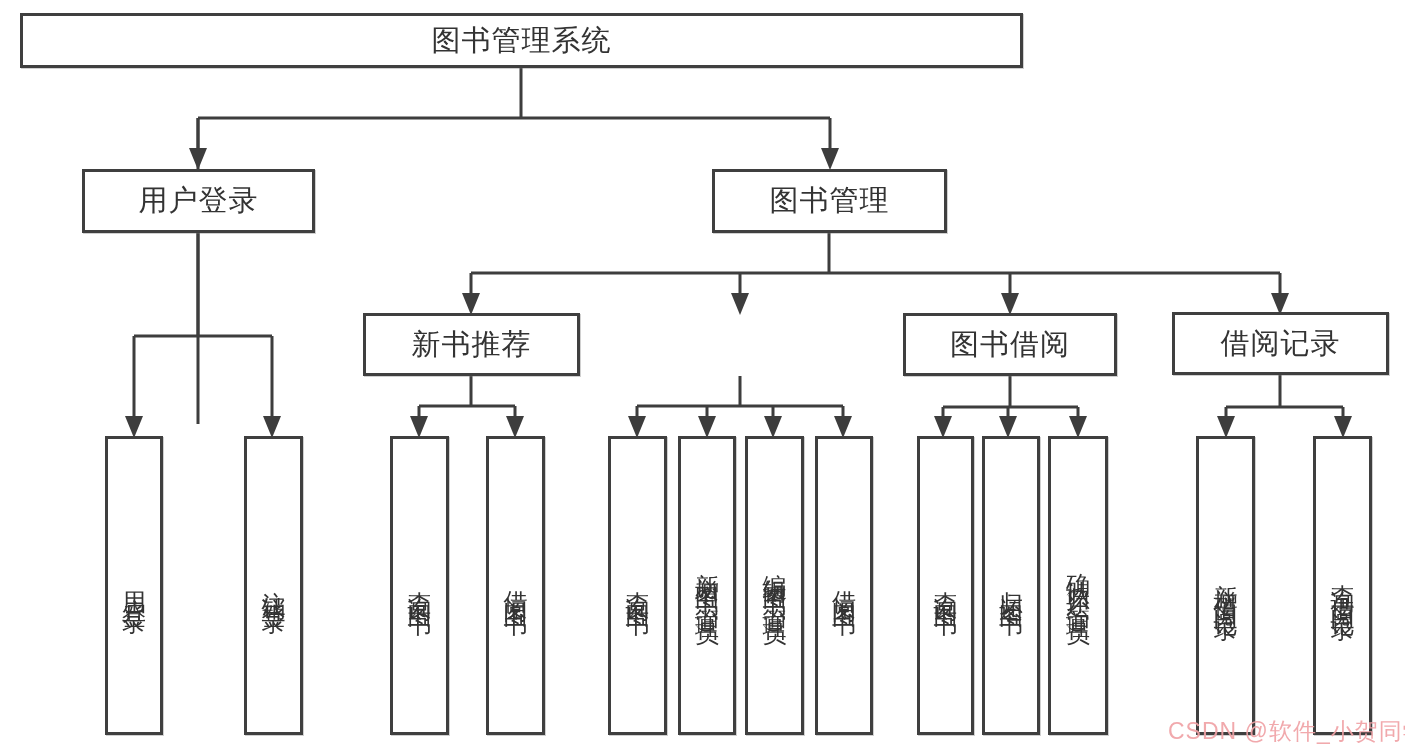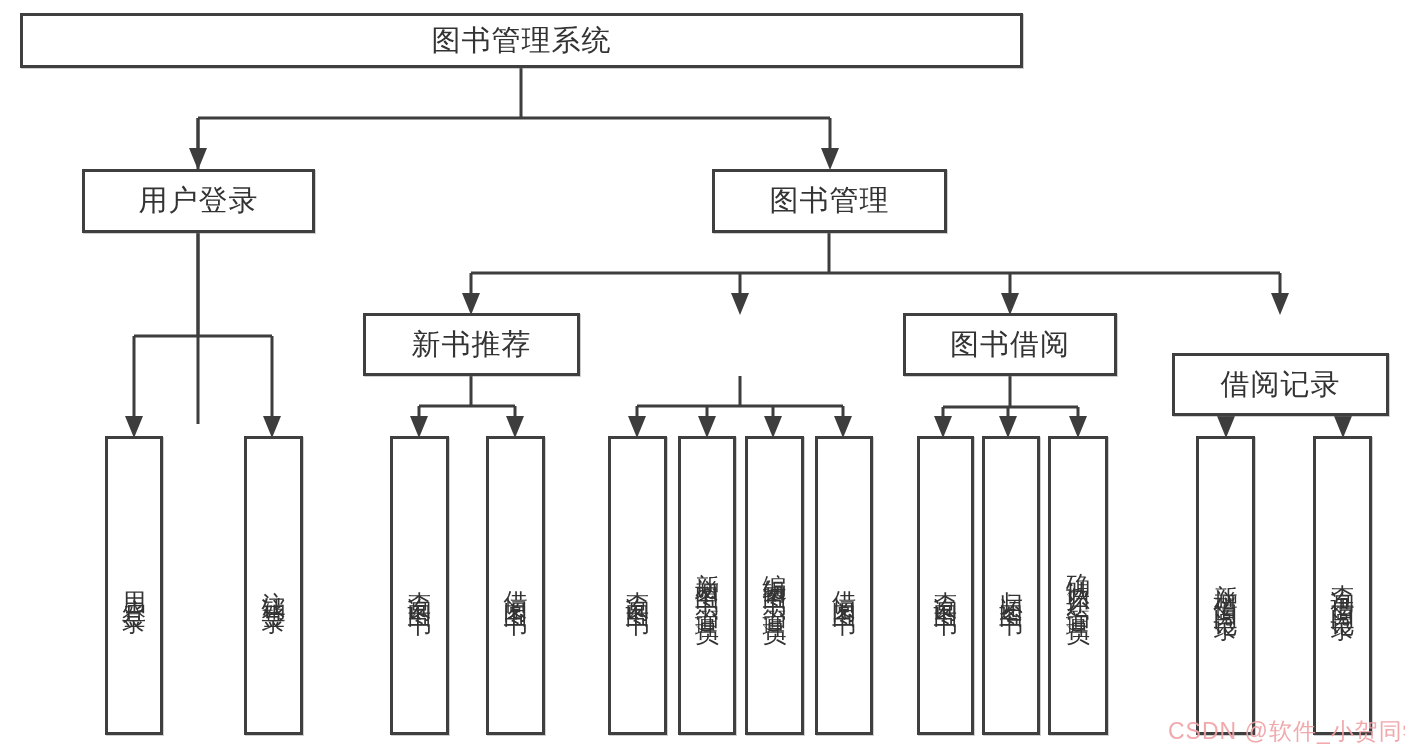--- a/index.html
+++ b/index.html
@@ -123,21 +123,21 @@
   <div class="box h" style="left:363px; top:313px; width:217px; height:63px;">
     <span>新书推荐</span>
   </div>
 
   <div class="box h" style="left:712px; top:169px; width:235px; height:64px;">
     <span>图书管理</span>
   </div>
   <div class="box h" style="left:903px; top:313px; width:214px; height:63px;">
     <span>图书借阅</span>
   </div>
-  <div class="box h" style="left:1172px; top:312px; width:217px; height:63px;margin-top:41px;">
+  <div class="box h" style="left:1172px; top:312px; width:217px; height:63px;">
     <span>借阅记录</span>
   </div>
 
   <div class="box v" style="left:105px; top:436px; width:58px; height:299px;">
     <span>用户登录</span>
   </div>
   <div class="box v" style="left:244px; top:436px; width:59px; height:299px;">
     <span>注销登录</span>
   </div>
 

